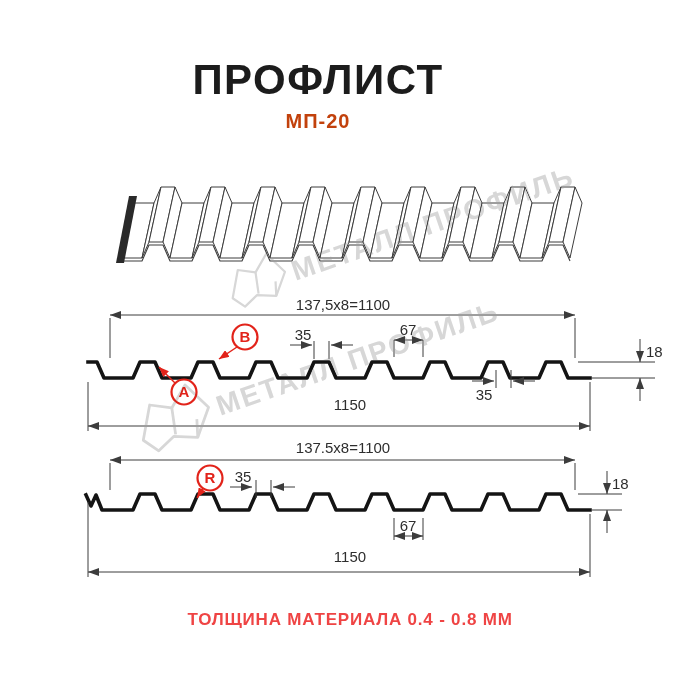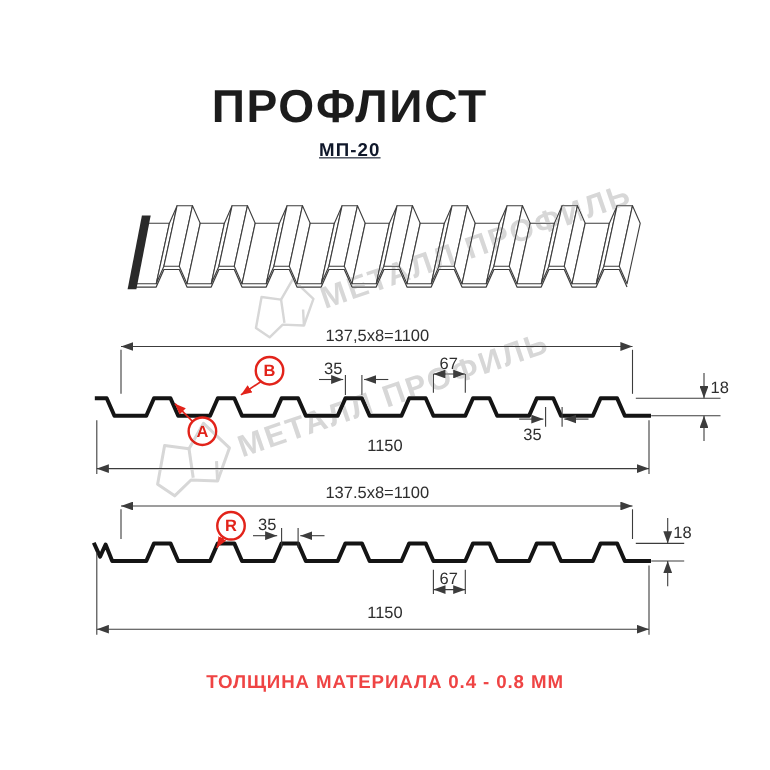--- a/index.html
+++ b/index.html
@@ -1,20 +1,20 @@
 <!DOCTYPE html>
 <html><head>
 <meta charset="utf-8">
 <style>
   html,body{margin:0;padding:0;}
   body{width:700px;height:700px;background:#ffffff;position:relative;overflow:hidden;
        font-family:"Liberation Sans",sans-serif;}
-  .header{position:absolute;top:76px;left:0;width:636px;text-align:center;}
+  .header{position:absolute;top:59px;left:0;width:636px;text-align:center;}
   .header h1{margin:0;font-size:42px;line-height:1;font-weight:bold;color:#1c1c1c;letter-spacing:1.5px;}
-  .header .subtitle{margin-top:9px;font-size:17px;font-weight:bold;color:#0f172a;letter-spacing:1px;text-decoration:underline;}
+  .header .subtitle{margin-top:9px;font-size:20px;font-weight:bold;color:#c2410c;letter-spacing:1px;}
   .drawing{position:absolute;top:150px;left:0;}
   .footer{position:absolute;top:610px;left:0;width:700px;text-align:center;
           font-size:17px;font-weight:bold;color:#ef4444;letter-spacing:0.8px;}
   .dim{stroke:#3c3c3c;stroke-width:1;fill:none;}
   .dimtxt{font-size:15px;fill:#2e2e2e;}
   .profile{stroke:#141414;stroke-width:3.6;fill:none;stroke-linejoin:round;stroke-linecap:square;}
   .face{fill:#ffffff;stroke:#3d3d3d;stroke-width:1;stroke-linejoin:round;}
   .thinedge{stroke:#3d3d3d;stroke-width:1.1;fill:none;stroke-linejoin:round;}
   .redmark{stroke:#e2231a;stroke-width:2.2;fill:#ffffff;}
   .redline{stroke:#e2231a;stroke-width:1.5;fill:none;}

